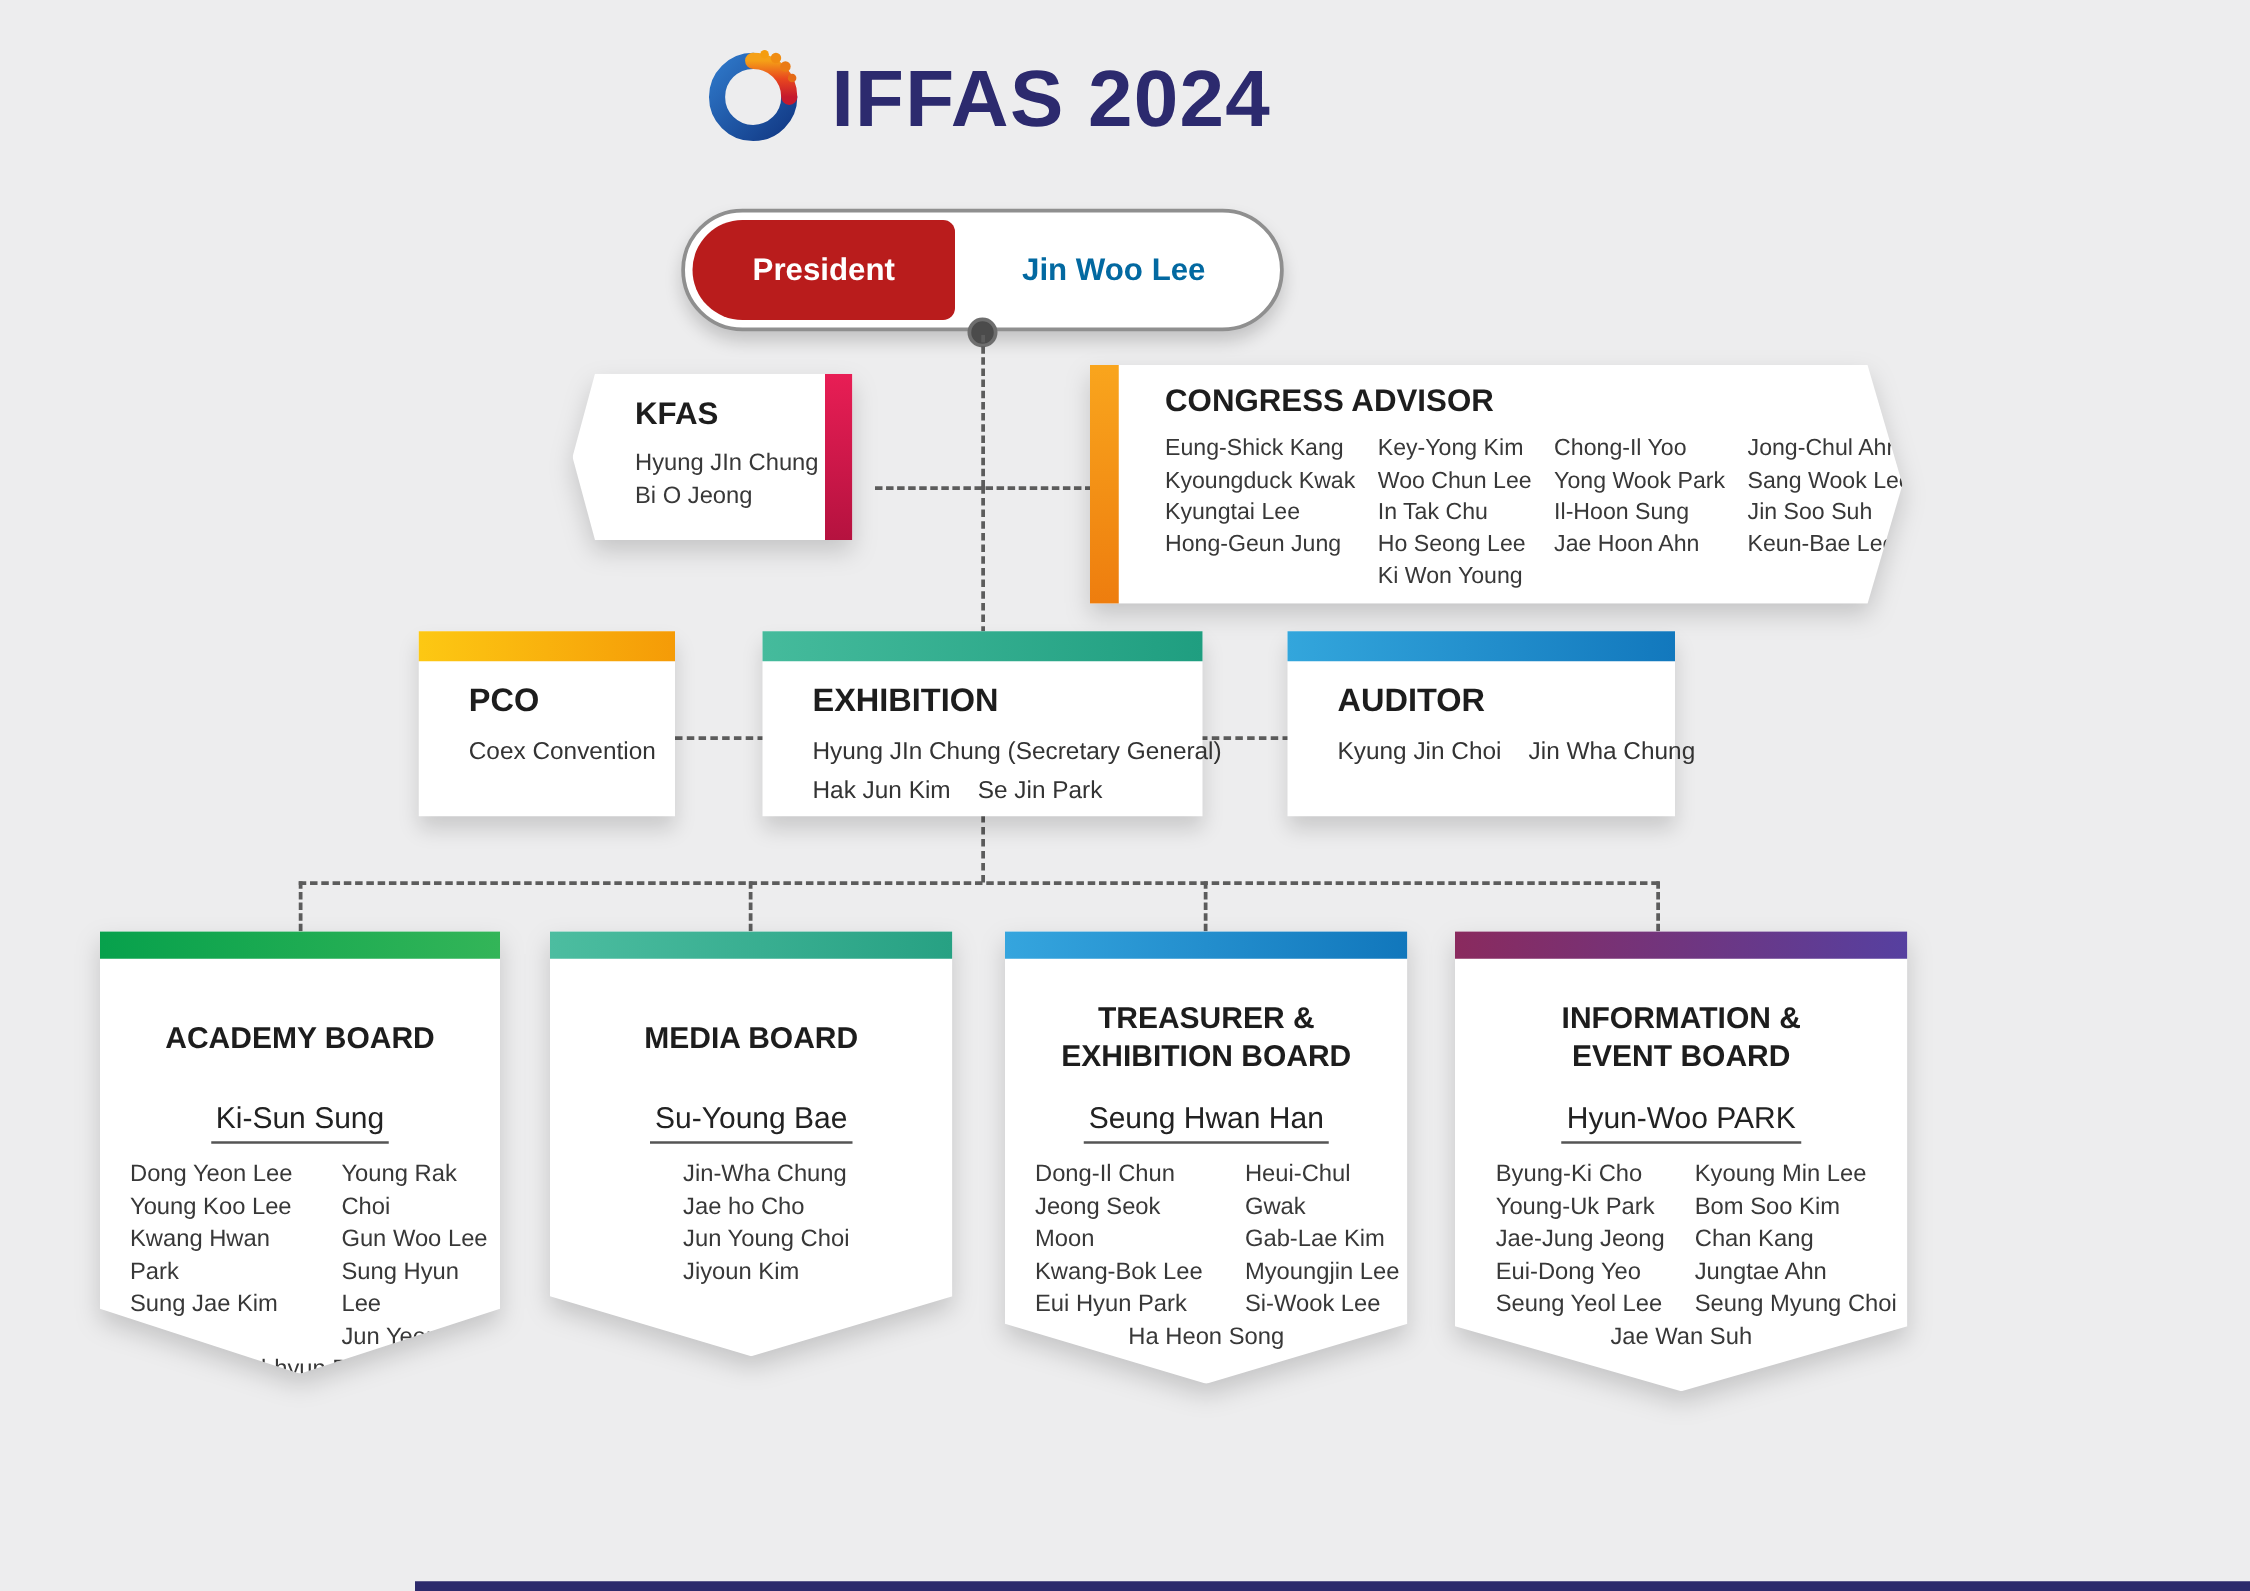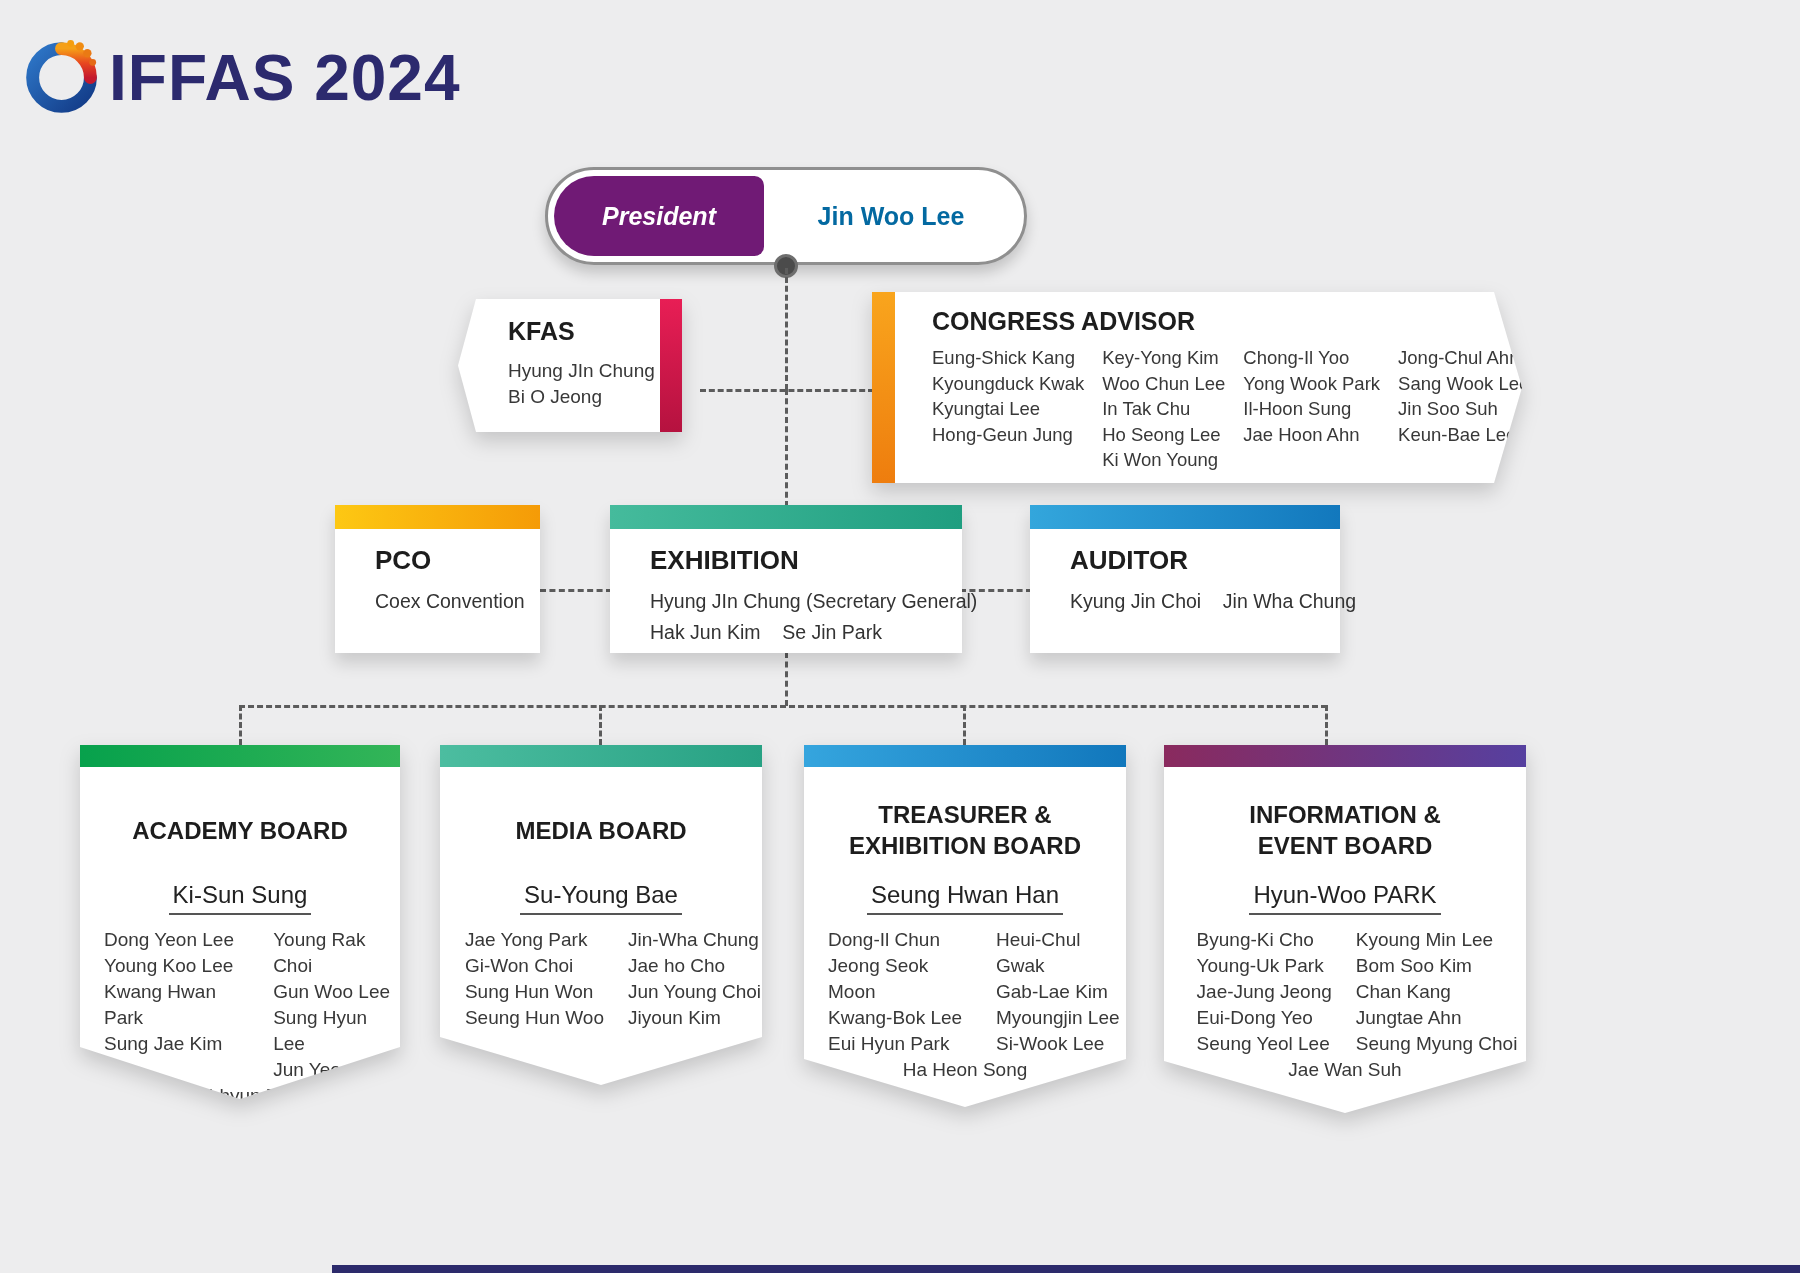--- a/index.html
+++ b/index.html
@@ -1,32 +1,32 @@
 <!DOCTYPE html>
 <html><head>
 <meta charset="utf-8">
 <style>
   html,body{margin:0;padding:0;background:#e9e9ea;}
   .stage{position:relative;width:1800px;height:1273px;background:#ededee;
          font-family:"Liberation Sans",sans-serif;overflow:hidden;}
 
   
   .header{position:absolute;top:38px;left:0;width:1580px;display:flex;
-          align-items:center;gap:11px;margin-left:22px;}
+          justify-content:center;align-items:center;gap:26px;}
   .header h1{margin:0;font-size:64px;font-weight:800;color:#2c2a6e;letter-spacing:1px;}
   .logo{display:block;}
 
   
   #president{position:absolute;left:545px;top:167px;width:482px;height:98px;
              border:3px solid #8f8f8f;border-radius:52px;background:#fff;
              box-shadow:0 8px 14px rgba(0,0,0,.18);display:flex;padding:6px;
              box-sizing:border-box;}
-  .pres-label{width:210px;background:#701a75;border-radius:42px 10px 10px 42px;
+  .pres-label{width:210px;background:#b91c1c;border-radius:42px 10px 10px 42px;
               color:#fff;font-size:25px;font-weight:700;display:flex;
-              align-items:center;justify-content:center;font-style:italic;}
+              align-items:center;justify-content:center;}
   .pres-name{flex:1;background:#fff;border-radius:10px 42px 42px 10px;color:#0369a1;
              font-size:25px;font-weight:700;display:flex;align-items:center;justify-content:center;}
   #dot{position:absolute;left:774px;top:254px;width:24px;height:24px;border-radius:50%;
        background:#4b4b4b;border:3px solid #6e6e6e;box-sizing:border-box;}
 
   
   .vline{position:absolute;width:0;border-left:3px dashed #5c5c5c;}
   .hline{position:absolute;height:0;border-top:3px dashed #5c5c5c;}
 
   
@@ -245,26 +245,20 @@
       <div class="bar" style="background: linear-gradient(90deg, rgb(76, 189, 160), rgb(39, 161, 131));"></div>
       <div class="title-wrap">
         <div class="board-title">MEDIA BOARD</div>
         <div class="board-title"></div>
       </div>
       <div class="chair-wrap">
         <span class="chair">Su-Young Bae</span>
       </div>
       <div class="cols">
         <div>
-            <div class="member">Jae Yong Park</div>
-            <div class="member">Gi-Won Choi</div>
-            <div class="member">Sung Hun Won</div>
-            <div class="member">Seung Hun Woo</div>
-          </div>
-        <div>
             <div class="member">Jin-Wha Chung</div>
             <div class="member">Jae ho Cho</div>
             <div class="member">Jun Young Choi</div>
             <div class="member">Jiyoun Kim</div>
           </div>
       </div>
       <div class="footer-name"></div>
     </div>
   </div>
 

